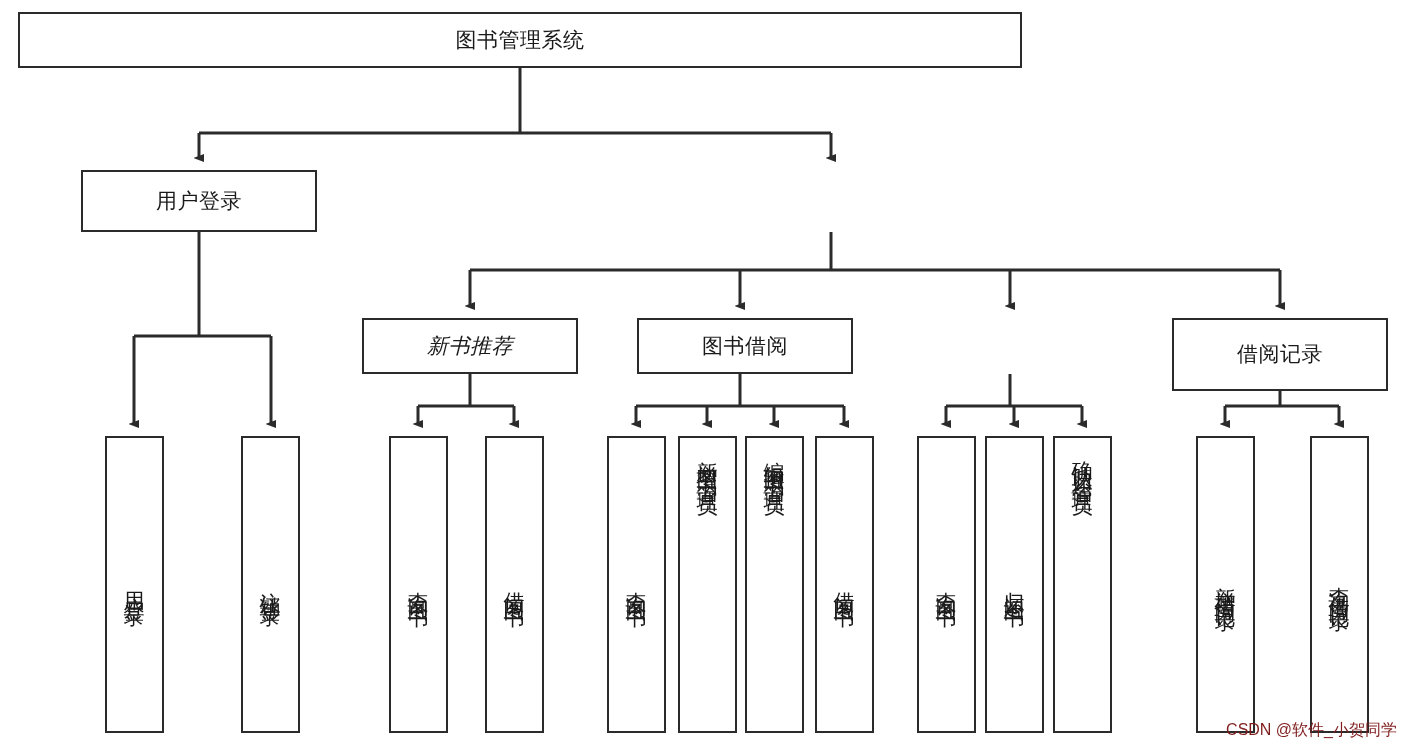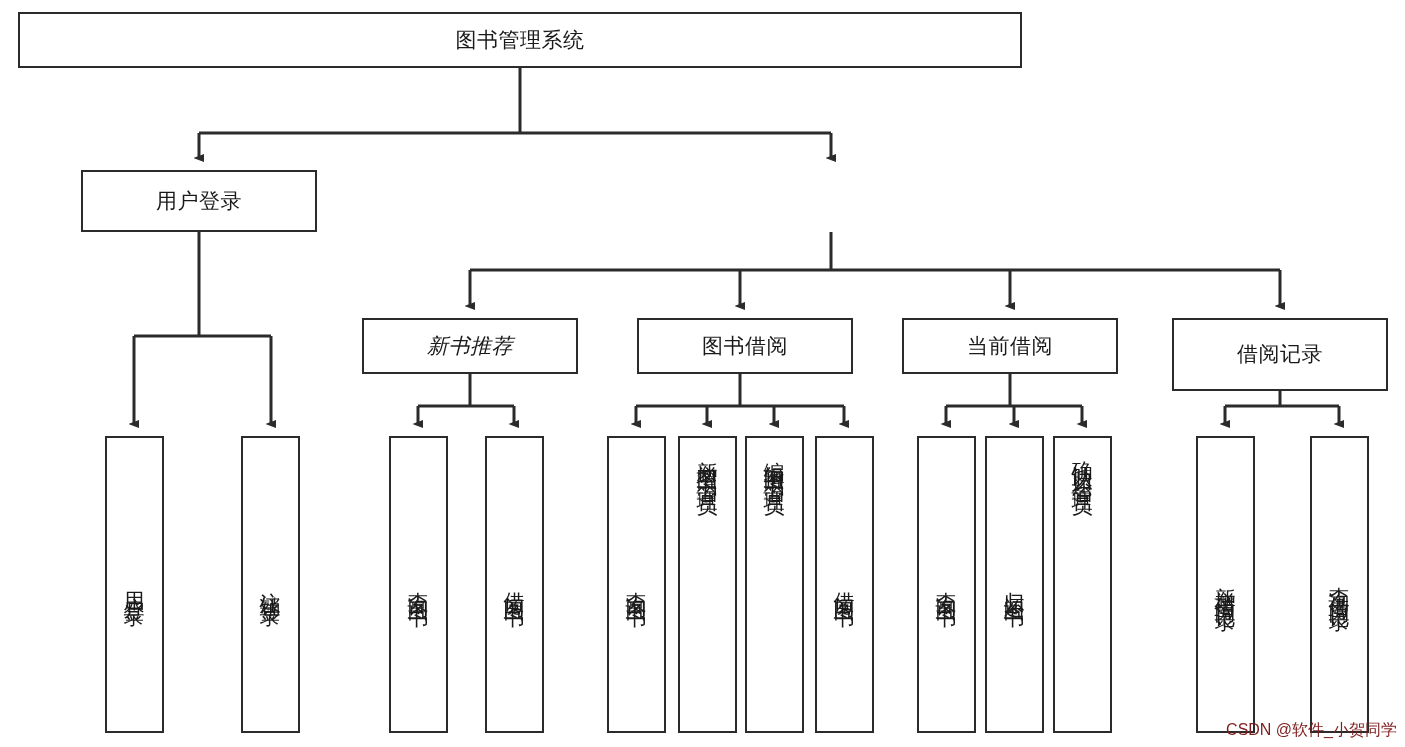--- a/index.html
+++ b/index.html
@@ -135,23 +135,20 @@
 
 
   <div class="node horizontal" style="left:362px; top:318px; width:216px; height:56px;font-style:italic;">
     <span class="label">新书推荐</span>
   </div>
 
   <div class="node horizontal" style="left:612px; top:318px; width:216px; height:56px;margin-left:25px;">
     <span class="label">图书借阅</span>
   </div>
 
-  <div class="node horizontal" style="left:902px; top:318px; width:216px; height:56px;">
-    <span class="label">当前借阅</span>
-  </div>
 
   <div class="node horizontal" style="left:1172px; top:318px; width:216px; height:73px;">
     <span class="label">借阅记录</span>
   </div>
 
   <div class="node vertical centered" style="left:105px; top:436px; width:59px; height:297px;">
     <span class="label">用户登录</span>
   </div>
 
   <div class="node vertical centered" style="left:241px; top:436px; width:59px; height:297px;">

